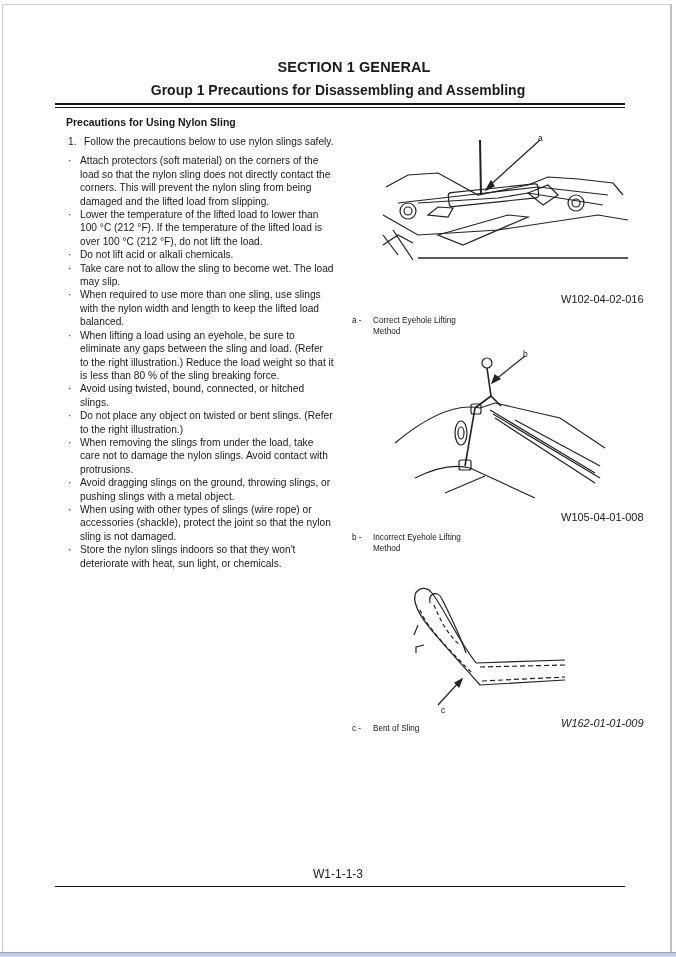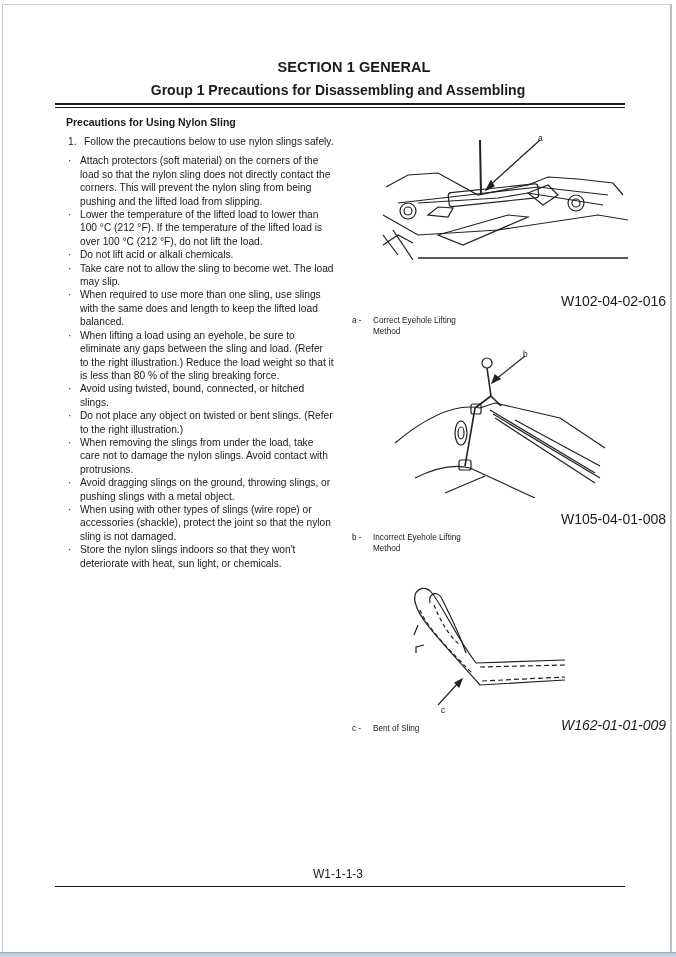--- a/index.html
+++ b/index.html
@@ -35,21 +35,21 @@
     position:absolute; left:66px; top:135px; width:268px;
     font-size:10.2px; line-height:13.4px;
   }
   .num-item { display:flex; margin-bottom:6px; }
   .num-item .num { width:16px; flex:none; padding-left:2px; }
   .bullet-item { display:flex; }
   .bullet-item .dot { width:12px; flex:none; text-align:left; padding-left:2px; }
   .fig { position:absolute; }
   .fig svg { display:block; }
   .fig-code {
-    position:absolute; font-size:14px; color:#1a1a1a;
+    position:absolute; font-size:11px; color:#1a1a1a;
   }
   .caption {
     position:absolute; font-size:8.2px; line-height:10.5px; display:flex;
   }
   .caption .letter { width:21px; flex:none; }
   .footer-rule { position:absolute; left:55px; width:570px; top:886px; height:1px; background:#1a1a1a; }
   .page-number {
     position:absolute; left:0; width:676px; top:867px; text-align:center; font-size:12px;
   }
 </style>
@@ -66,37 +66,37 @@
 <div class="sub-heading">Precautions for Using Nylon Sling</div>
 
 <div class="body-col">
   <div class="num-item">
     <span class="num">1.</span>
     <span>Follow the precautions below to use nylon slings safely.</span>
   </div>
   <div id="bullet-list">
       <div class="bullet-item">
         <span class="dot">·</span>
-        <span>Attach protectors (soft material) on the corners of the load so that the nylon sling does not directly contact the corners. This will prevent the nylon sling from being pushing and the lifted load from slipping.</span>
+        <span>Attach protectors (soft material) on the corners of the load so that the nylon sling does not directly contact the corners. This will prevent the nylon sling from being damaged and the lifted load from slipping.</span>
       </div>
       <div class="bullet-item">
         <span class="dot">·</span>
         <span>Lower the temperature of the lifted load to lower than 100 °C (212 °F). If the temperature of the lifted load is over 100 °C (212 °F), do not lift the load.</span>
       </div>
       <div class="bullet-item">
         <span class="dot">·</span>
         <span>Do not lift acid or alkali chemicals.</span>
       </div>
       <div class="bullet-item">
         <span class="dot">·</span>
         <span>Take care not to allow the sling to become wet. The load may slip.</span>
       </div>
       <div class="bullet-item">
         <span class="dot">·</span>
-        <span>When required to use more than one sling, use slings with the same does and length to keep the lifted load balanced.</span>
+        <span>When required to use more than one sling, use slings with the nylon width and length to keep the lifted load balanced.</span>
       </div>
       <div class="bullet-item">
         <span class="dot">·</span>
         <span>When lifting a load using an eyehole, be sure to eliminate any gaps between the sling and load. (Refer to the right illustration.) Reduce the load weight so that it is less than 80 % of the sling breaking force.</span>
       </div>
       <div class="bullet-item">
         <span class="dot">·</span>
         <span>Avoid using twisted, bound, connected, or hitched slings.</span>
       </div>
       <div class="bullet-item">

